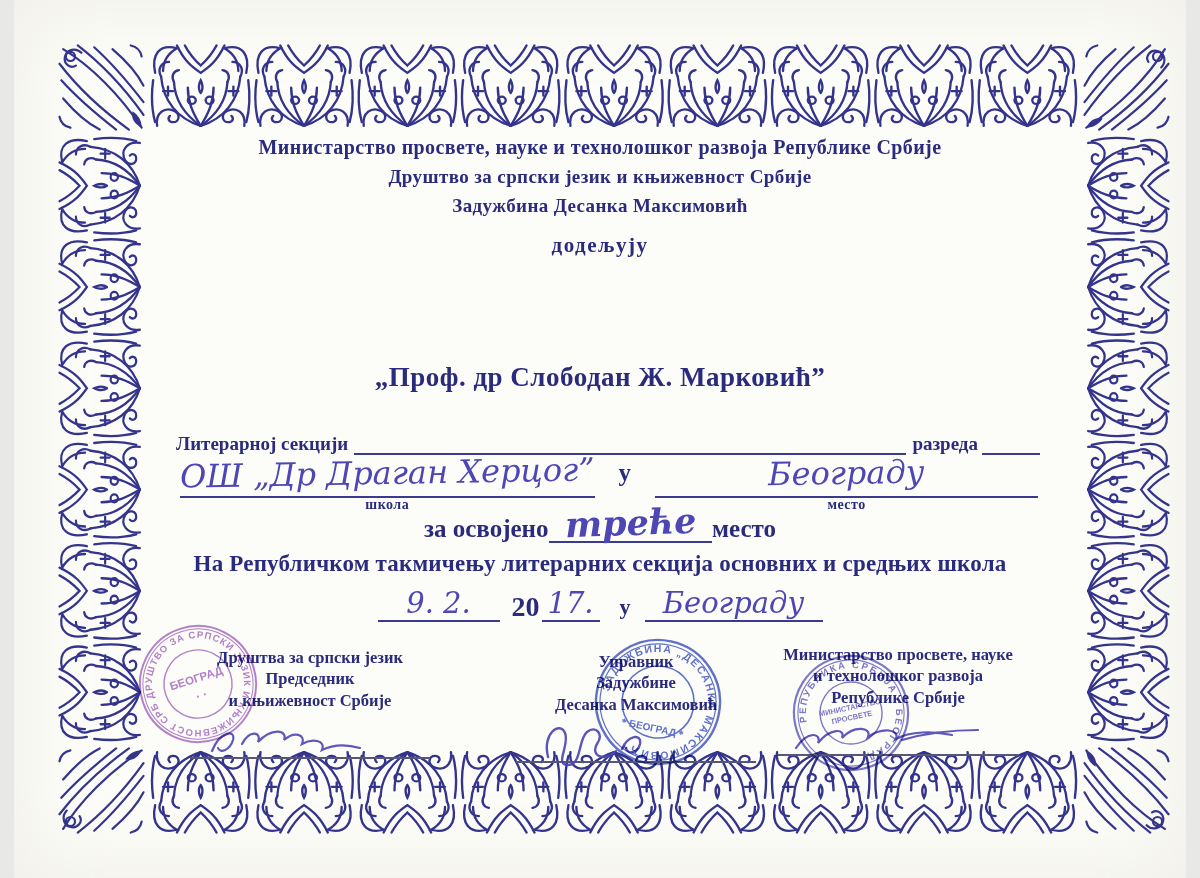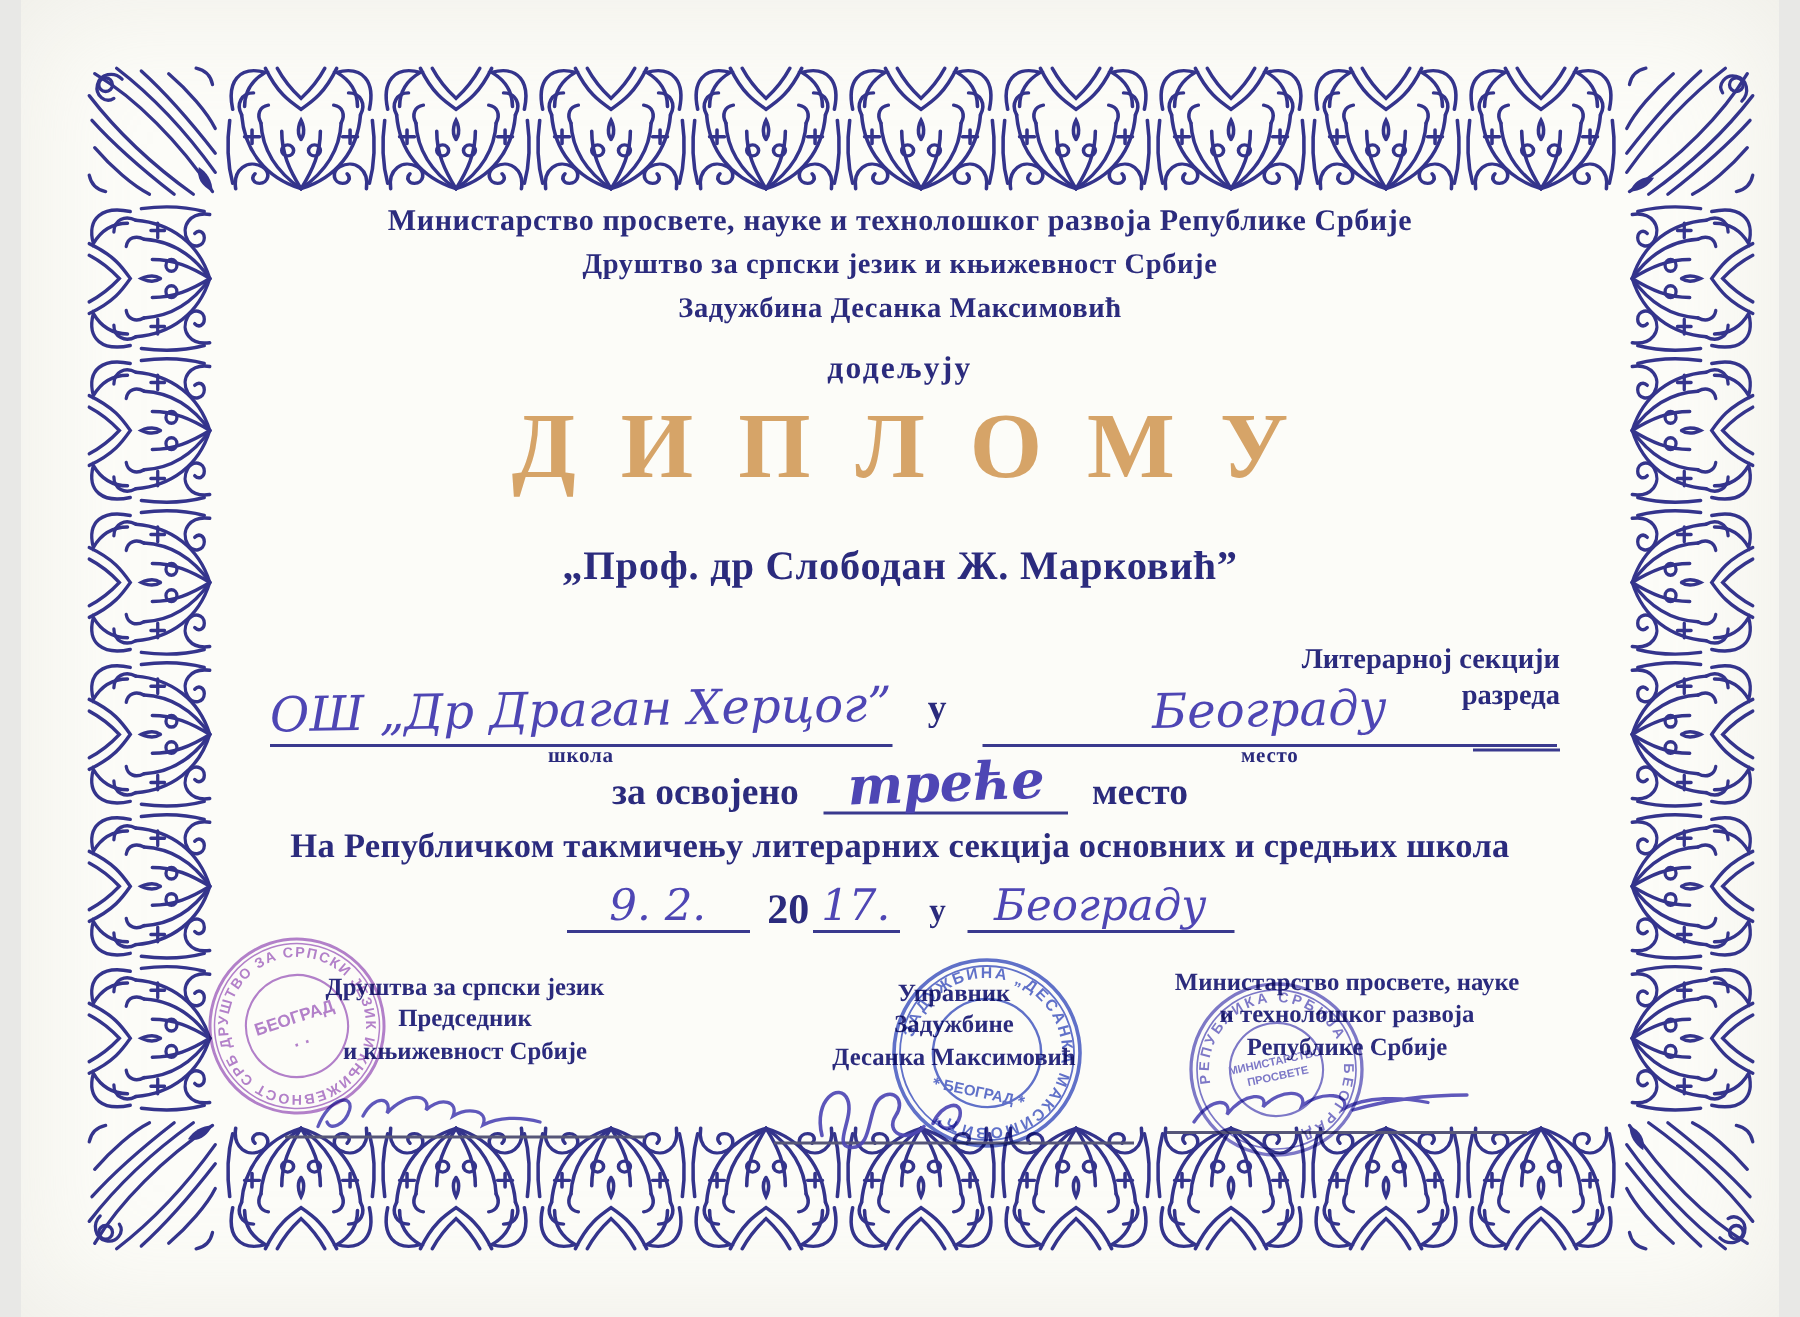--- a/index.html
+++ b/index.html
@@ -20,21 +20,21 @@
   .diploma-title{
     top:258px; font-size:62px; font-weight:bold; color:#d6a468;
     letter-spacing:30px; padding-left:30px; line-height:1.3;
   }
   .recipient{top:362px; font-size:27px; letter-spacing:.5px;}
 
   .blankline{border-bottom:2px solid #3a3a8e;}
 
   .row-section{
     position:absolute; top:429px; left:162px; right:146px;
-    display:flex; align-items:flex-end; color:#2b2b7d; font-weight:bold; font-size:19px;flex-direction:column;
+    display:flex; align-items:flex-end; color:#2b2b7d; font-weight:bold; font-size:19px;
   }
   .row-section .grow{flex:1; height:26px; margin:0 6px;}
   .row-section .short{width:58px; height:26px; margin-left:4px;}
 
   .hand{
     font-family:"DejaVu Serif", serif; font-style:italic;
     color:#4e46b4; white-space:nowrap;
   }
 
   .row-school{
@@ -44,21 +44,21 @@
   .field{position:relative; flex:1; border-bottom:2.5px solid #3a3a8e; height:48px; text-align:center;}
   .field .hand{font-size:32px; line-height:46px; transform:rotate(-1deg); display:inline-block;}
   .caption{
     position:absolute; top:100%; left:0; right:0; margin-top:1px;
     text-align:center; font-size:14px; font-weight:bold; color:#2b2b7d; letter-spacing:.5px;
   }
   .u-mid{margin:0 24px; font-size:25px; font-weight:bold; color:#2b2b7d; padding-bottom:2px;}
 
   .row-award{
     position:absolute; top:505px; left:135px; right:135px;
-    display:flex; justify-content:center; align-items:flex-end; gap:16px;
+    display:flex; justify-content:center; align-items:flex-end; 
     font-size:25px; font-weight:bold; color:#2b2b7d;
   }
   .rank-blank{border-bottom:2px solid #3a3a8e; padding:0 16px;}
   .rank-blank .hand{font-size:35px; line-height:36px; display:inline-block; transform:rotate(-2deg);}
 
   .row-competition{top:551px; font-size:23px; letter-spacing:.2px;}
 
   .row-date{
     position:absolute; top:586px; left:135px; right:135px;
     display:flex; justify-content:center; align-items:flex-end;
@@ -239,21 +239,20 @@
       </g>
       <g transform="translate(87.5 790.5) rotate(270)">
         <use href="#orn-corner" x="-47.5" y="-47.5" width="95" height="95"></use>
       </g>
     </svg>
 
   <div class="center-row issuer-1">Министарство просвете, науке и технолошког развоја Републике Србије</div>
   <div class="center-row issuer-2">Друштво за српски језик и књижевност Србије</div>
   <div class="center-row issuer-3">Задужбина Десанка Максимовић</div>
   <div class="center-row award-verb">додељују</div>
-  <div class="center-row diploma-title">ДИПЛОМУ</div>
   <div class="center-row recipient">„Проф. др Слободан Ж. Марковић”</div>
 
   <div class="row-section">
     <span>Литерарној секцији</span>
     <span class="blankline grow"></span>
     <span>разреда</span>
     <span class="blankline short"></span>
   </div>
 
   <div class="row-school">

